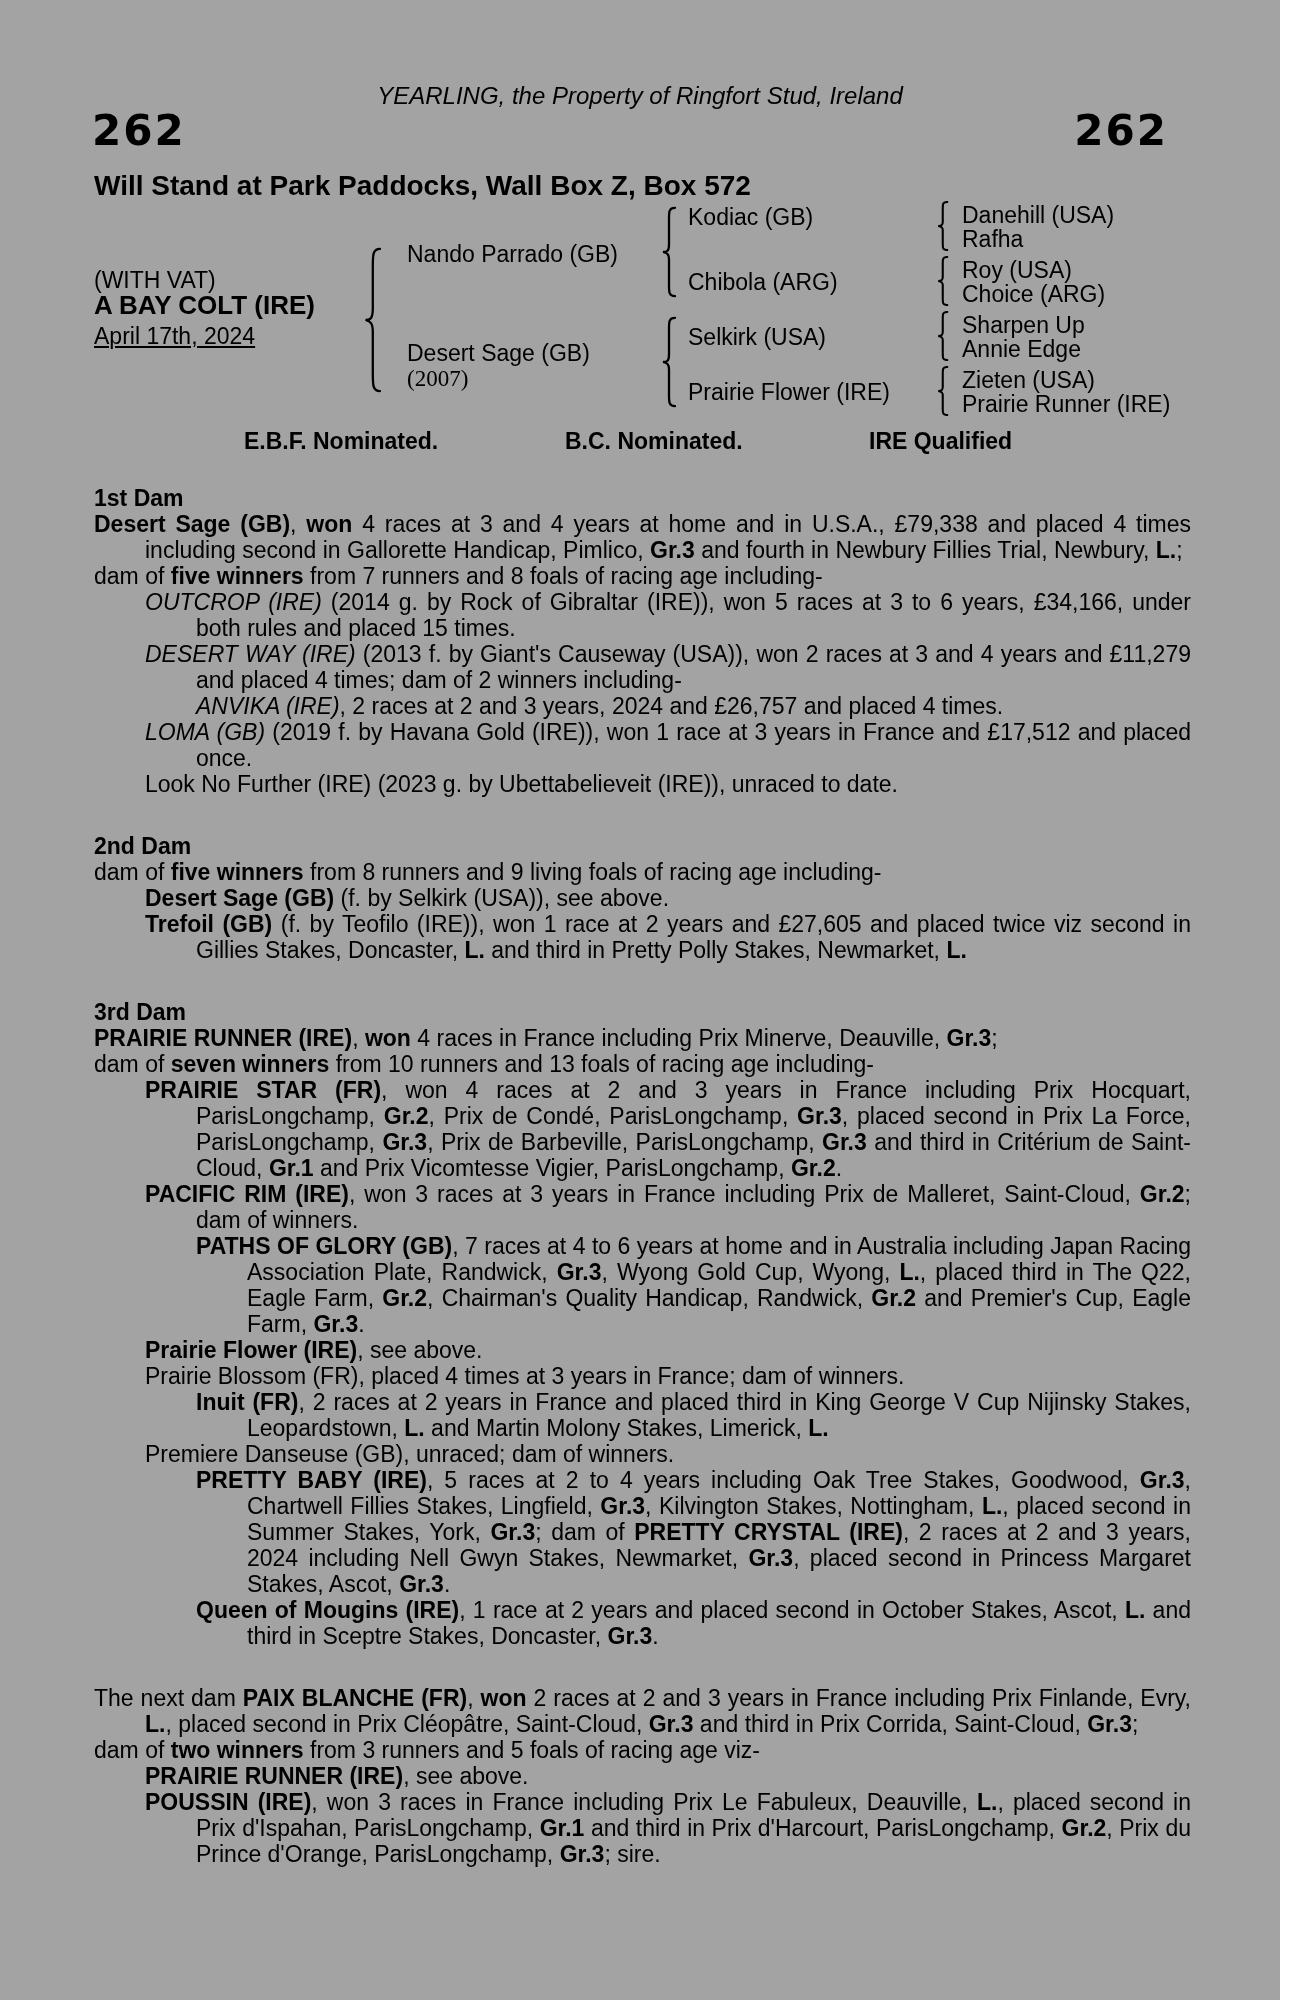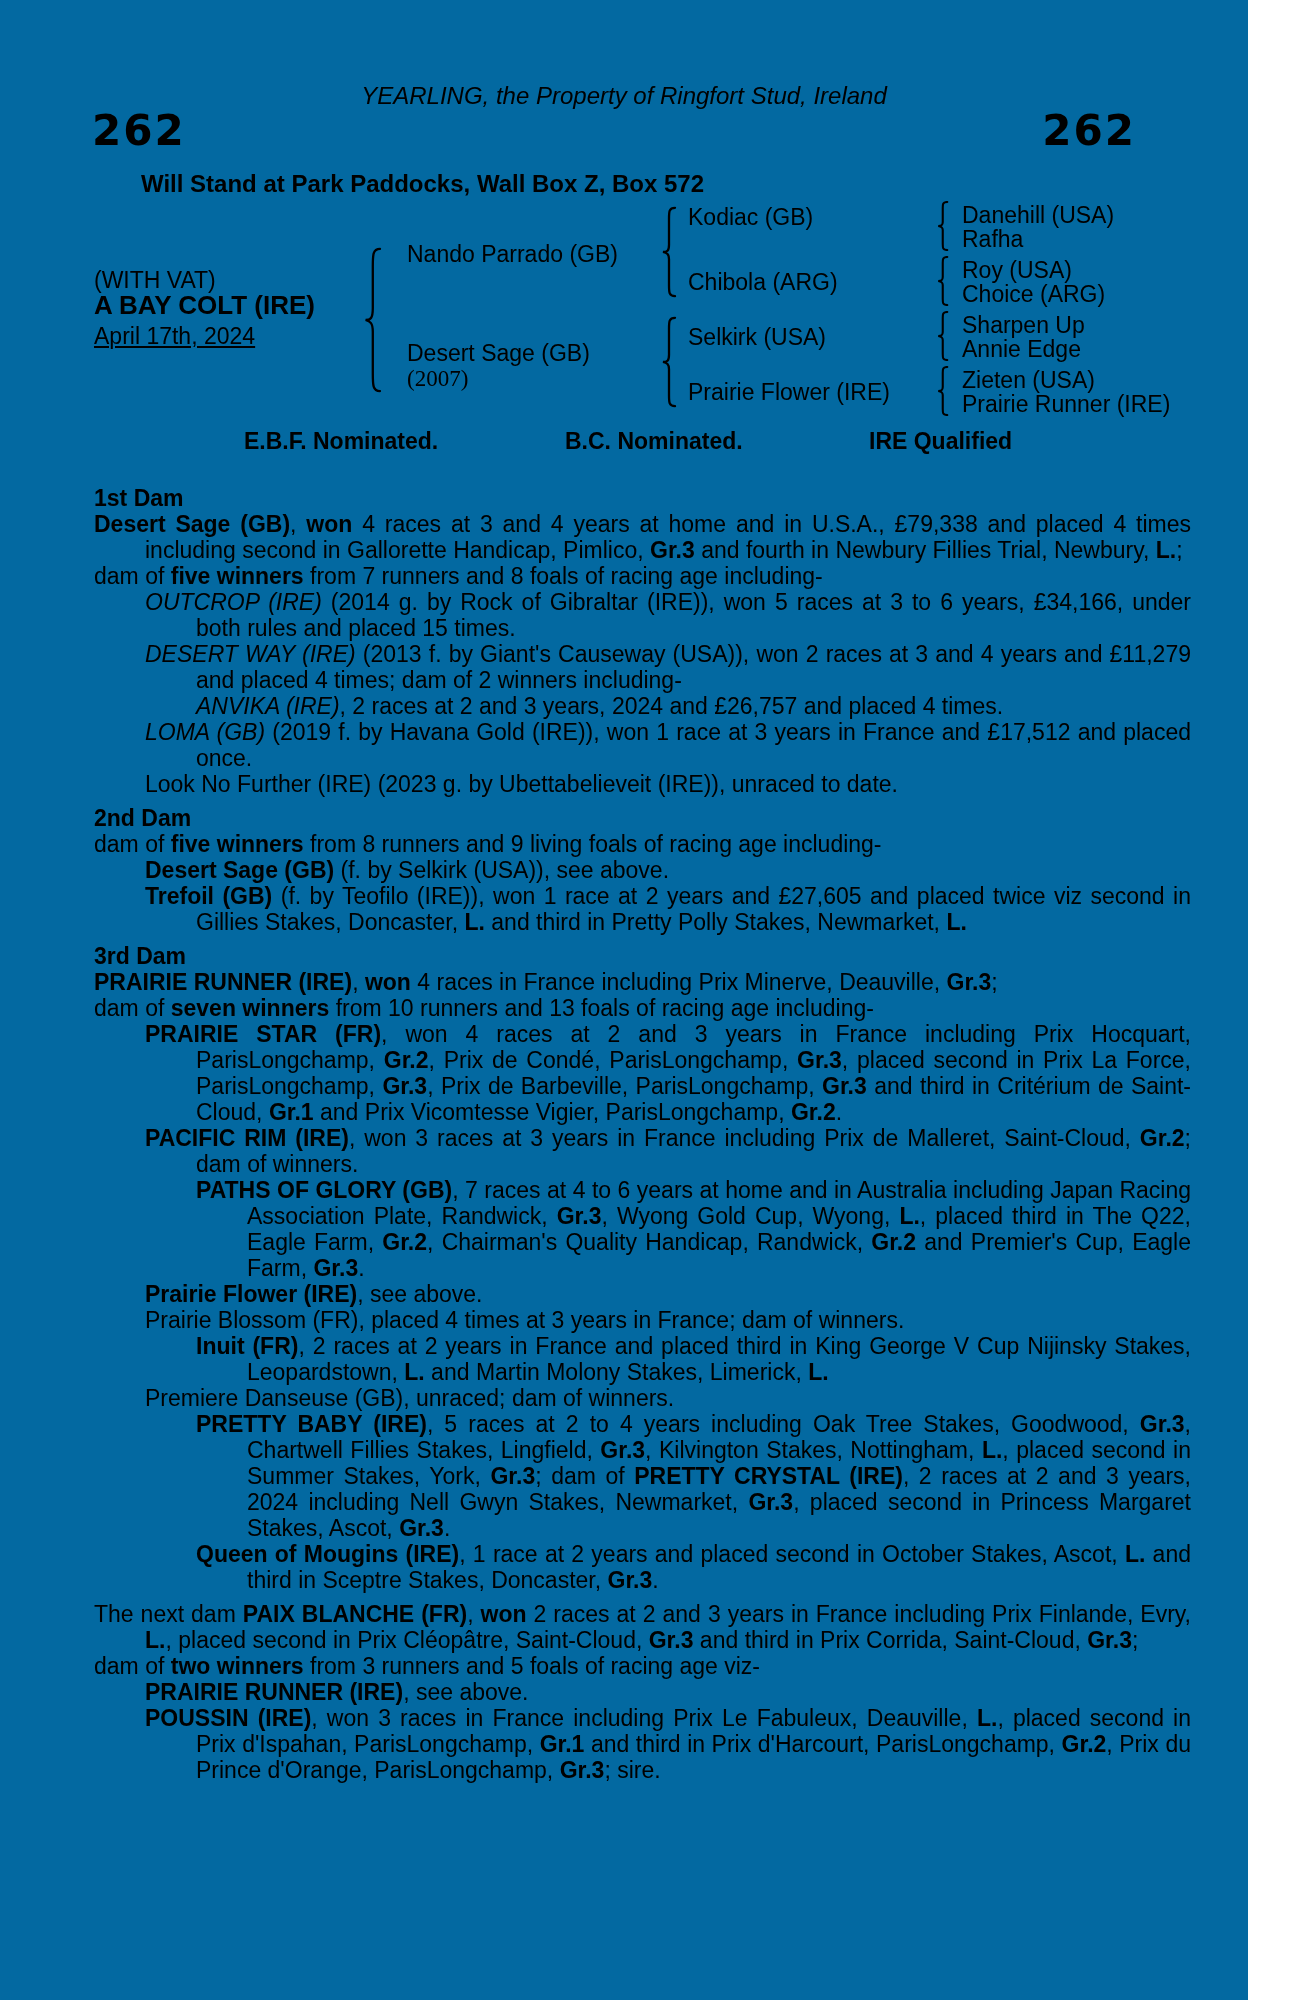--- a/index.html
+++ b/index.html
@@ -1,52 +1,53 @@
 <!DOCTYPE html>
 <html><head>
 <meta charset="utf-8">
 <style>
   html,body{margin:0;padding:0;background:#ffffff;}
   .page{
-    position:relative;width:1248px;height:2000px;background:#0369a1;
+    position:relative;width:1248px;height:2000px;background:#a3a3a3;
     font-family:"Liberation Sans","DejaVu Sans",sans-serif;color:#000;
     overflow:hidden;
+    padding-left:32px;
   }
   .title{
     position:absolute;top:82px;left:0;width:100%;text-align:center;
     font-style:italic;font-size:24px;
   }
   .lot{
     position:absolute;top:106px;font-size:42px;font-weight:bold;
     font-family:"DejaVu Sans","Liberation Sans",sans-serif;letter-spacing:2px;
   }
   .lot.left{left:92px;}
   .lot.right{right:112px;}
-  .stand{position:absolute;top:170px;left:94px;font-weight:bold;font-size:24px;margin-left:47px;}
+  .stand{position:absolute;top:170px;left:94px;font-weight:bold;font-size:28px;}
   .ped{position:absolute;font-size:23px;white-space:nowrap;line-height:24px;}
   .vat{left:94px;top:268px;}
   .colt{left:94px;top:293px;font-weight:bold;font-size:26px;}
   .foaled{left:94px;top:324px;text-decoration:underline;}
   .sire{left:407px;top:242px;}
   .daml1{left:407px;top:341px;}
   .daml2{left:407px;top:367px;font-family:Liberation Serif, serif;}
   .g2{left:688px;}
   .g3{left:962px;}
   .brace{position:absolute;}
   .brace svg{display:block;width:100%;height:100%;}
   .nom{position:absolute;top:428px;font-weight:bold;font-size:23px;white-space:nowrap;}
   .nom.n0{left:244px;}
   .nom.n1{left:565px;}
   .nom.n2{left:869px;}
   .body{
     position:absolute;left:94px;top:485px;width:1097px;
     font-size:23px;line-height:26px;text-align:justify;
   }
   .heading{font-weight:bold;text-align:left;}
-  .sect.gap{margin-top:8px;}
+  .sect.gap{margin-top:36px;}
   .para{margin:0;}
   .para.l0{padding-left:51px;text-indent:-51px;}
   .para.l1{padding-left:102px;text-indent:-51px;}
   .para.l2{padding-left:153px;text-indent:-51px;}
   .seg-b{font-weight:bold;}
   .seg-i{font-style:italic;}
   .seg-n{}
 </style>
 </head>
 <body>

